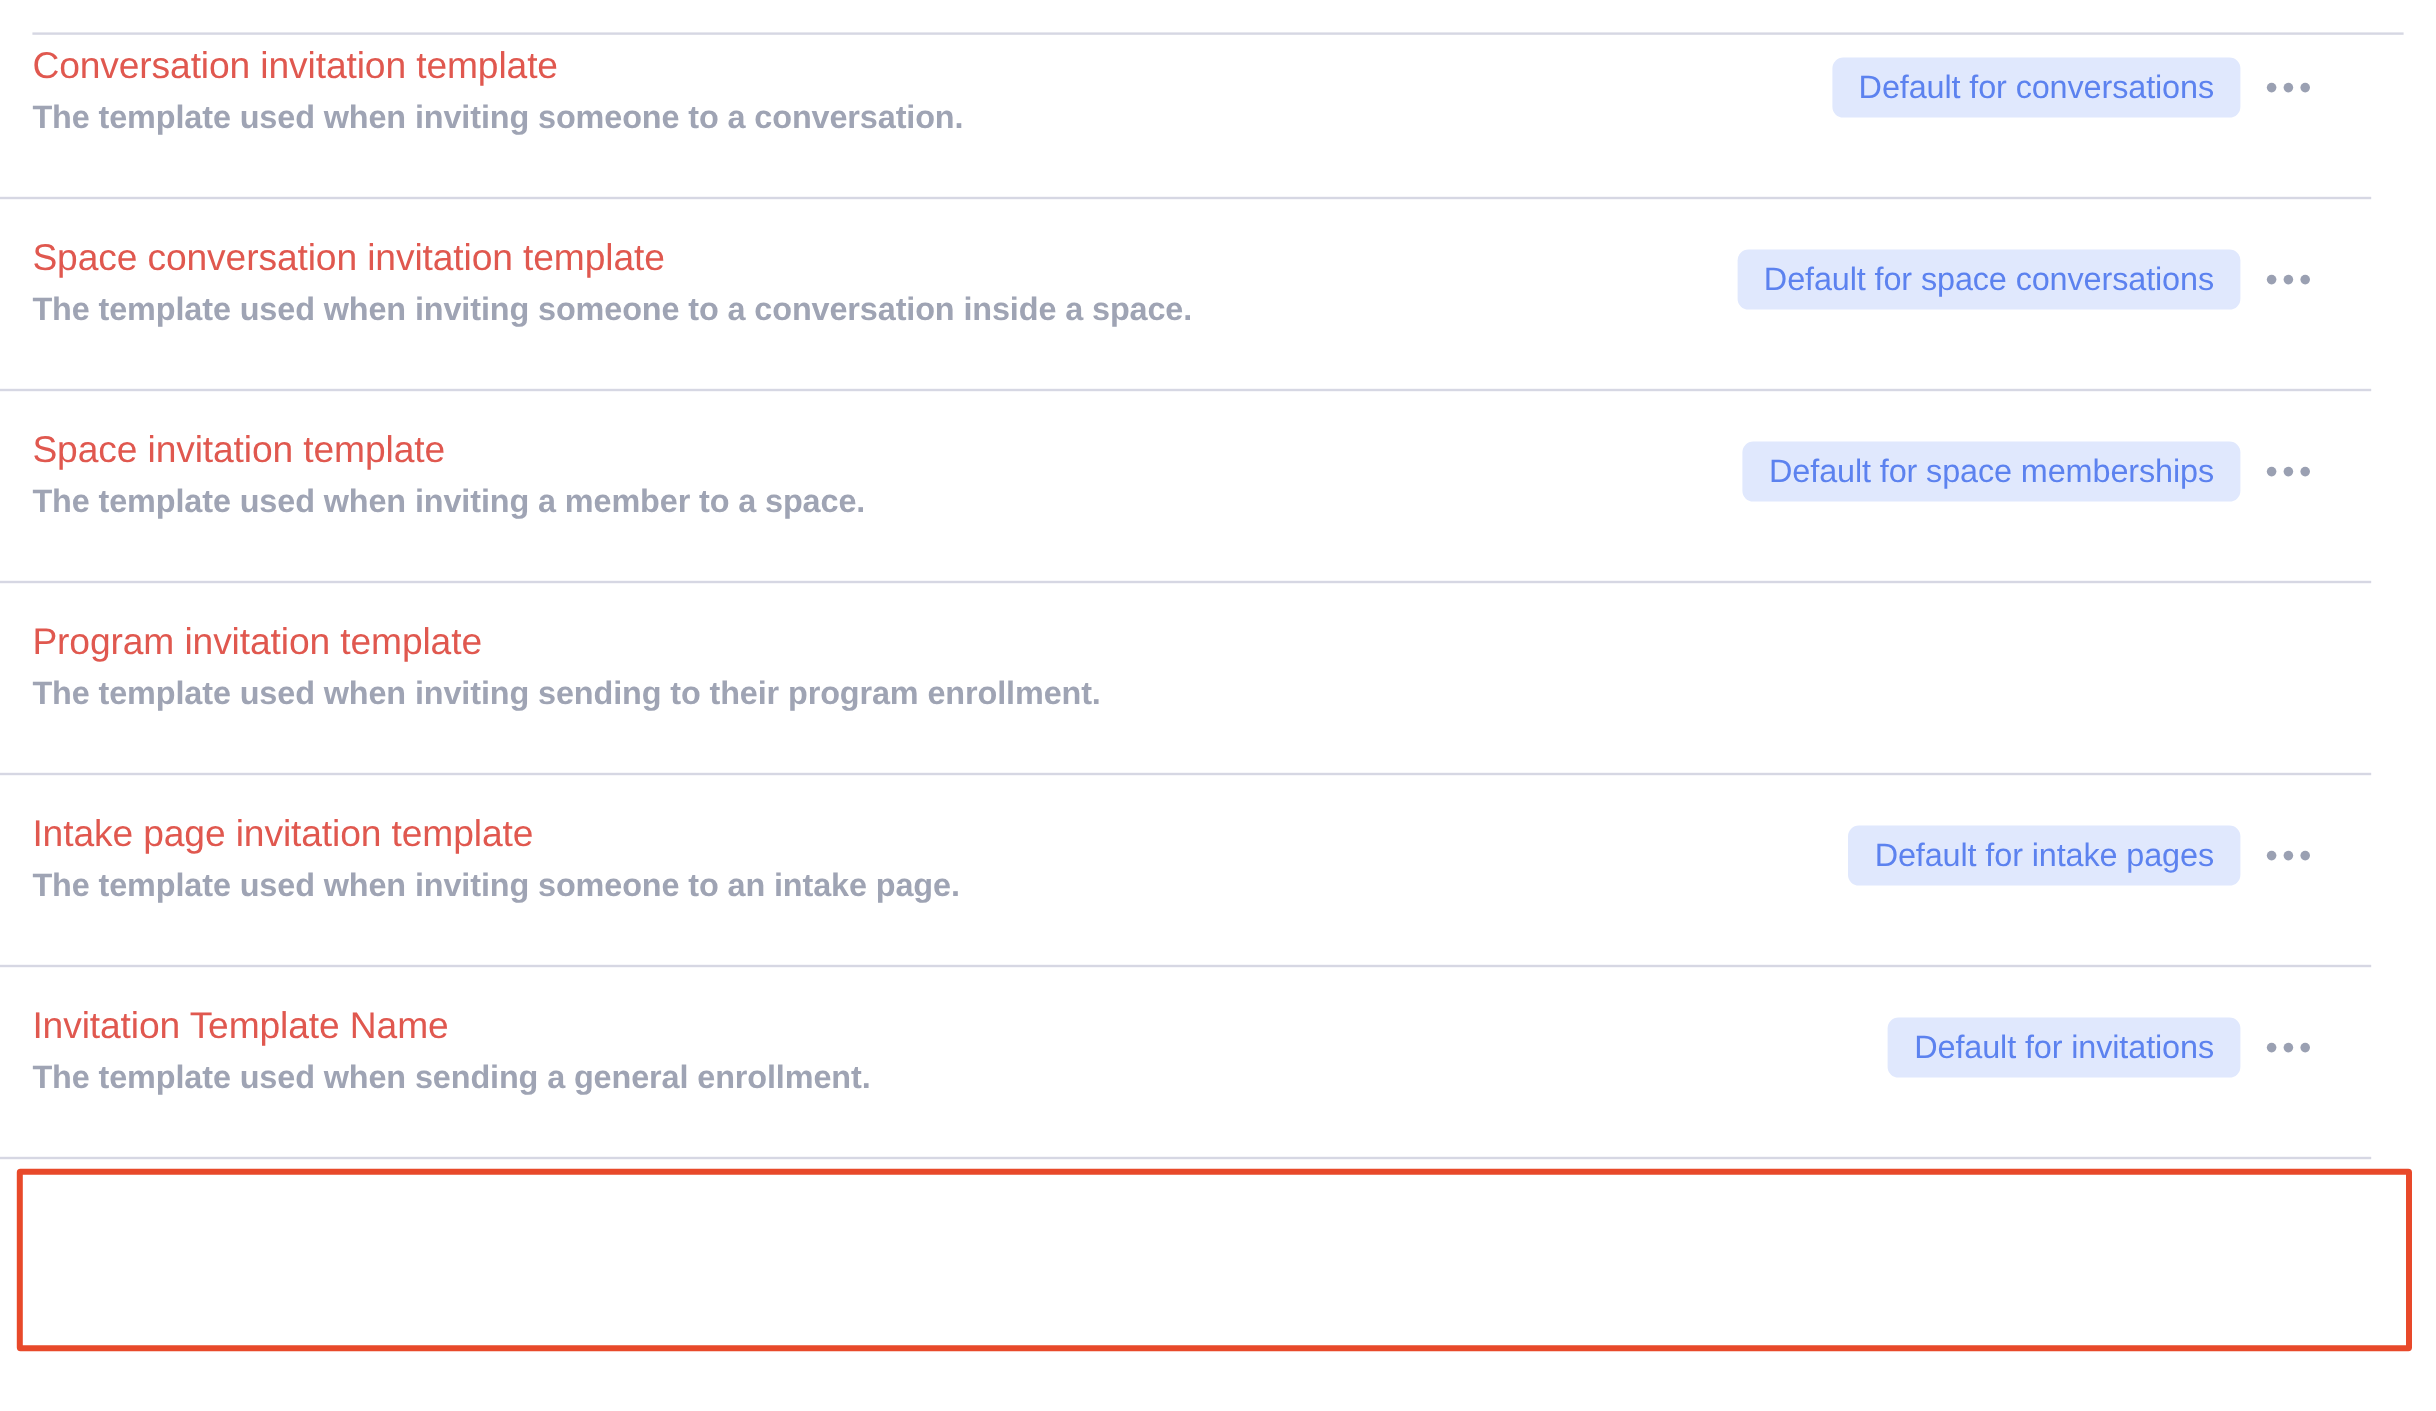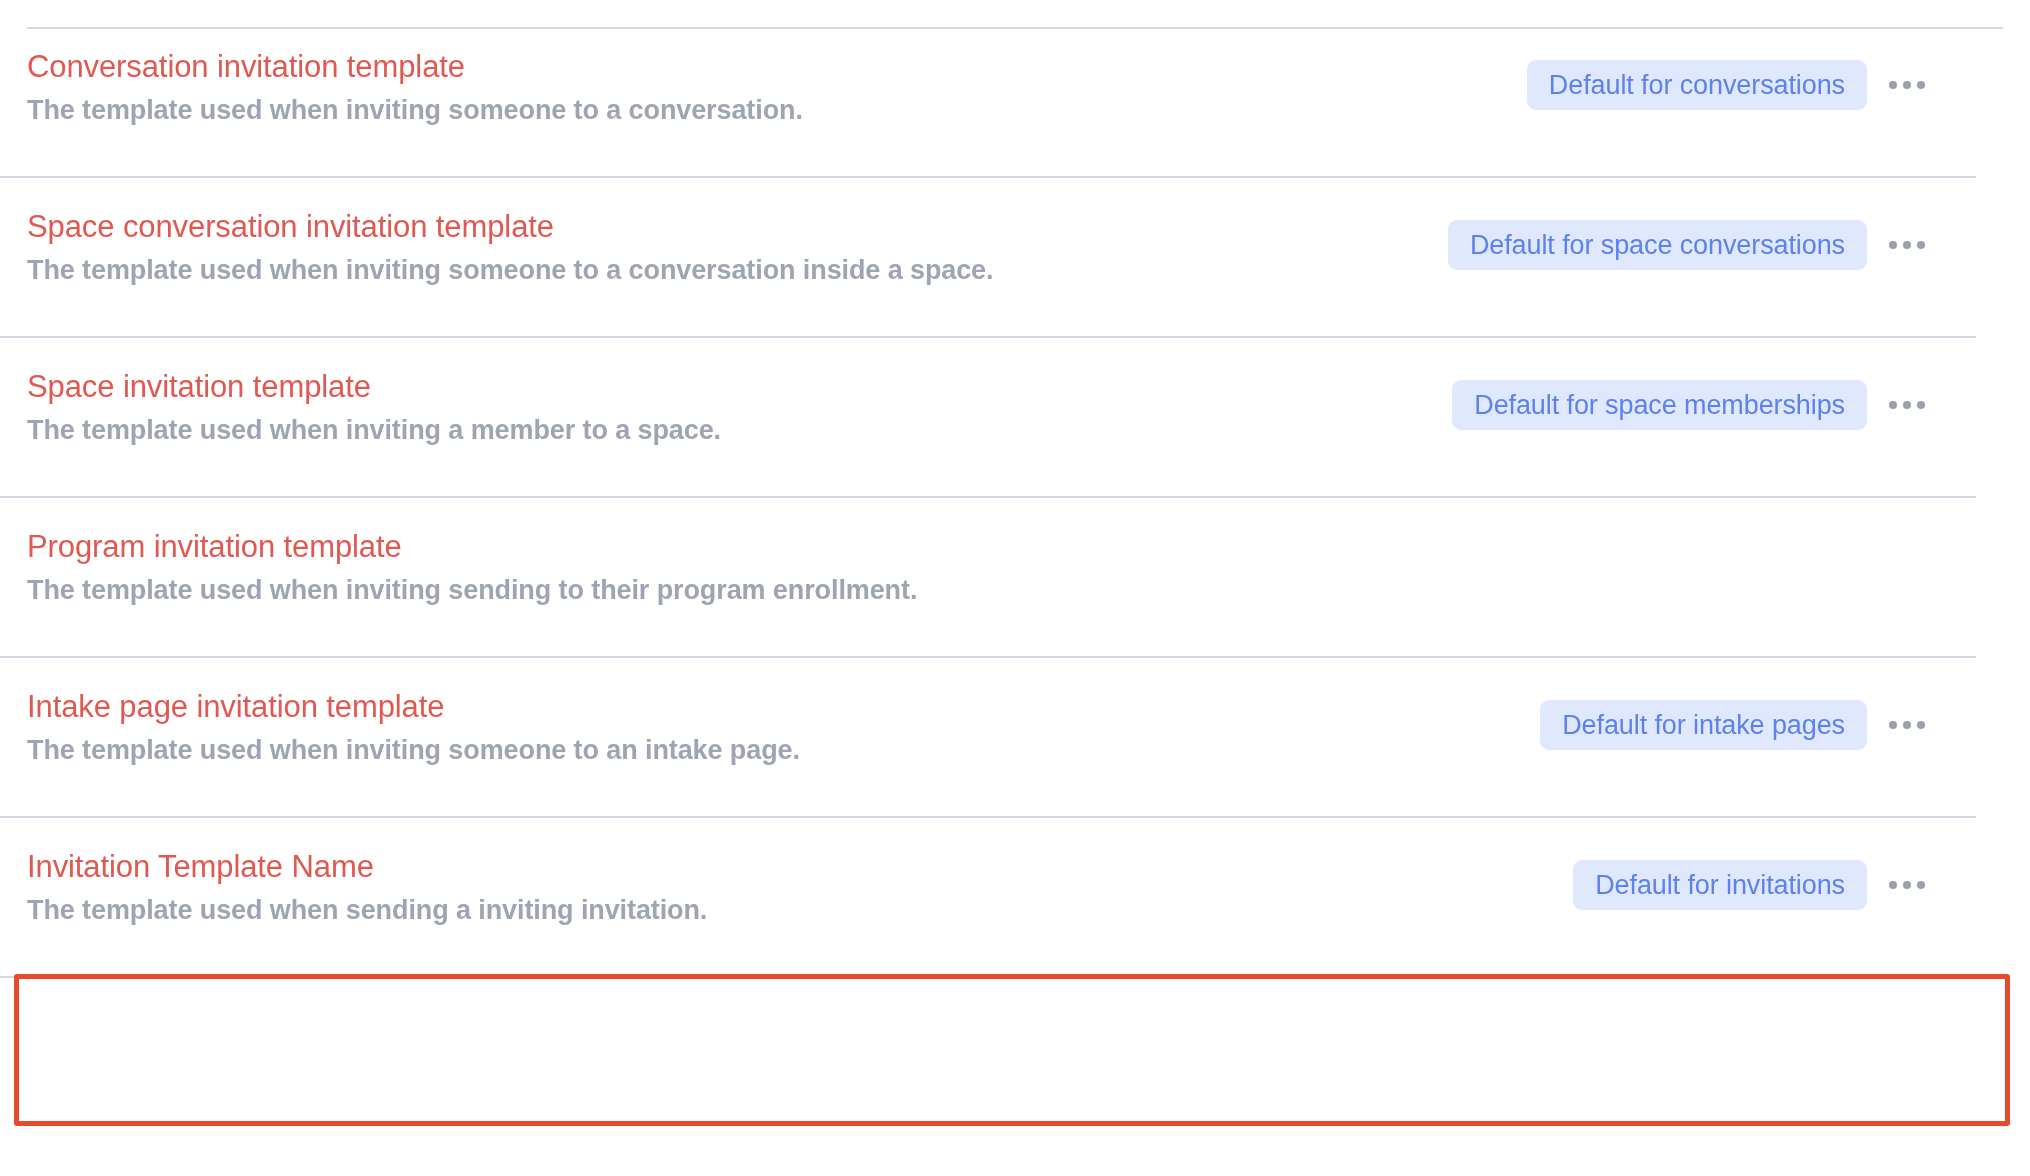--- a/index.html
+++ b/index.html
@@ -18,21 +18,21 @@
   #app {
     position: relative;
     width: 2030px;
     height: 1176px;
     background: #ffffff;
   }
 
   .list {
     position: absolute;
     left: 0;
-    top: 16px;
+    top: 4px;
     width: 1949px;
   }
 
   
   .top-rule {
     position: absolute;
     left: 27px;
     top: 27px;
     width: 1976px;
     height: 2px;
@@ -202,21 +202,21 @@
           <div class="kebab">
             <span></span>
             <span></span>
             <span></span>
           </div>
         </div>
       </div>
       <div class="row">
         <div class="row-text">
           <div class="row-title">Invitation Template Name</div>
-          <div class="row-desc">The template used when sending a inviting invitation.</div>
+          <div class="row-desc">The template used when sending a general enrollment.</div>
         </div>
         <div class="row-right">
           <div class="badge">Default for invitations</div>
           <div class="kebab">
             <span></span>
             <span></span>
             <span></span>
           </div>
         </div>
       </div>

